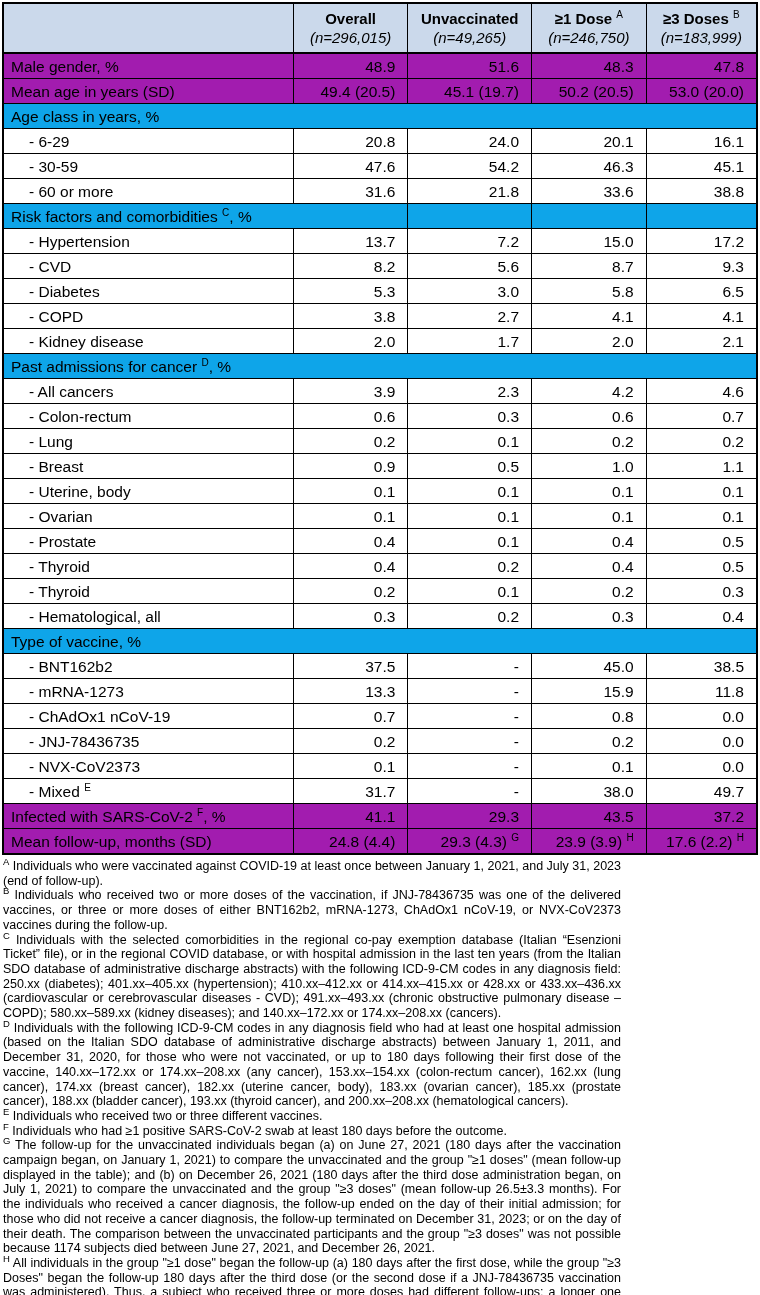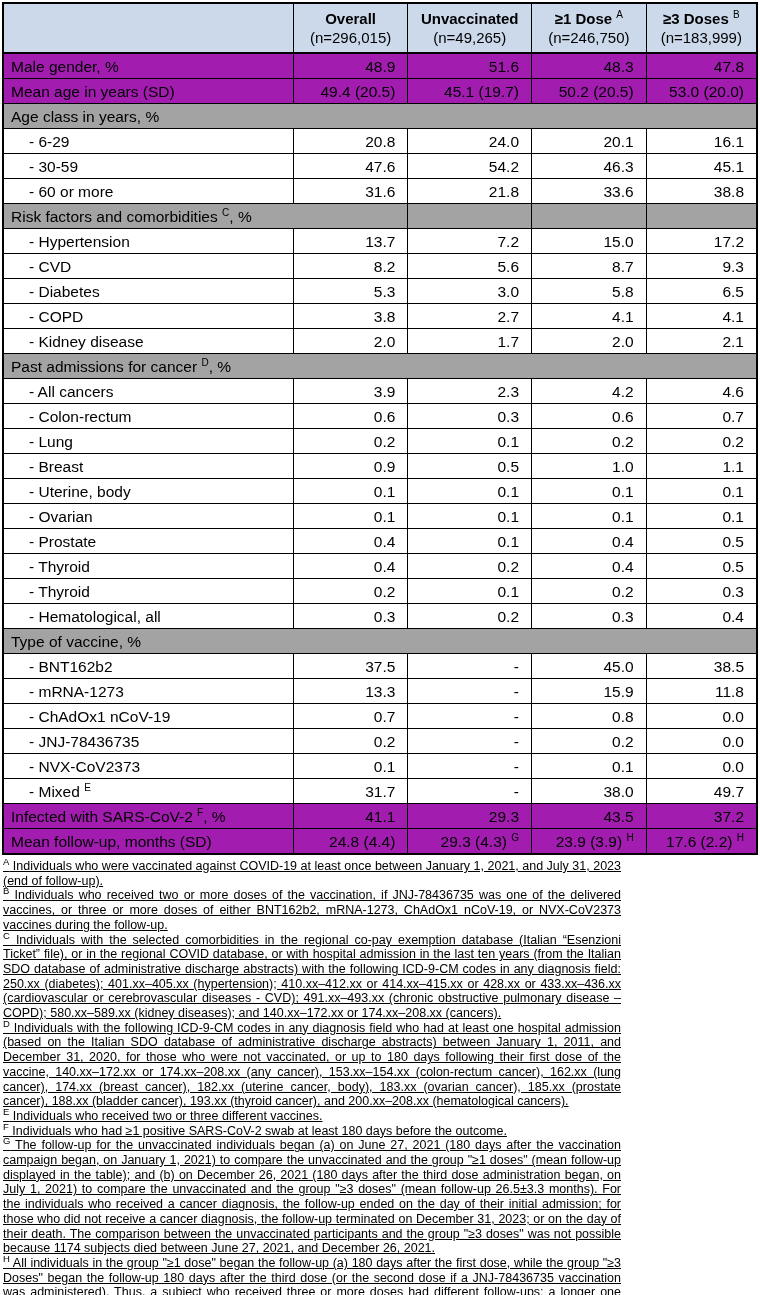--- a/index.html
+++ b/index.html
@@ -26,37 +26,37 @@
     white-space: nowrap;
   }
   .char-table thead th {
     background: #cbd9eb;
     font-weight: bold;
     text-align: center;
     padding: 5px 2px;
     border-bottom: 2px solid #000;
     font-size: 15px;
   }
-  .char-table thead .nline { font-weight: normal; }
+  .char-table thead .nline { font-weight: normal; font-style: italic; }
   .char-table td { padding: 2.5px 0; }
   td.lbl { text-align: left; padding-left: 7px; }
   td.lbl.indent { padding-left: 25px; }
   td.val { text-align: right; padding-right: 12px; }
-  td.sec { background: #a3a3a3; text-align: left; padding-left: 7px; }
+  td.sec { background: #0ea5e9; text-align: left; padding-left: 7px; }
   tr.shaded td { background: #a21caf; }
   sup { font-size: 10px; vertical-align: super; line-height: 0; font-weight: normal; }
 
   .footnotes {
     margin-top: 4px;
     padding: 0 1px;
     font-size: 12.5px;
     line-height: 14.7px;
     text-align: justify;
   }
-  .footnotes .fn { margin: 0; text-decoration: underline; }
+  .footnotes .fn { margin: 0; }
   .footnotes sup { font-size: 9.5px; }
 </style>
 </head>
 <body>
 
 <div class="page">
 
   <table class="char-table">
     <colgroup>
       <col style="width:38.5%">

